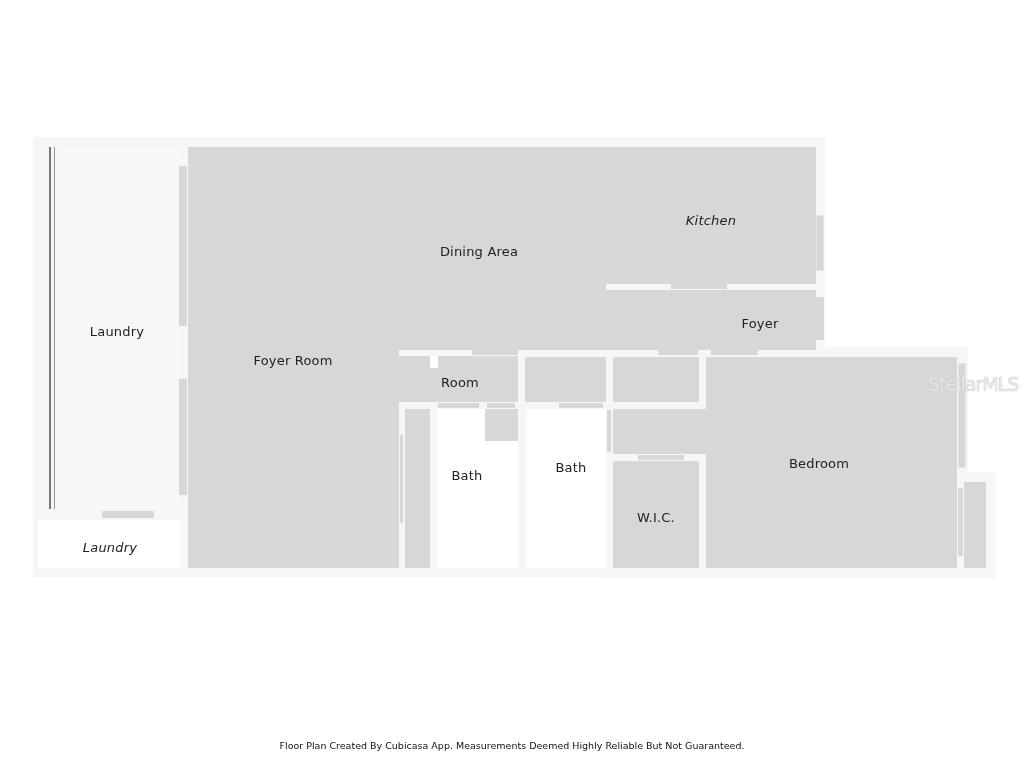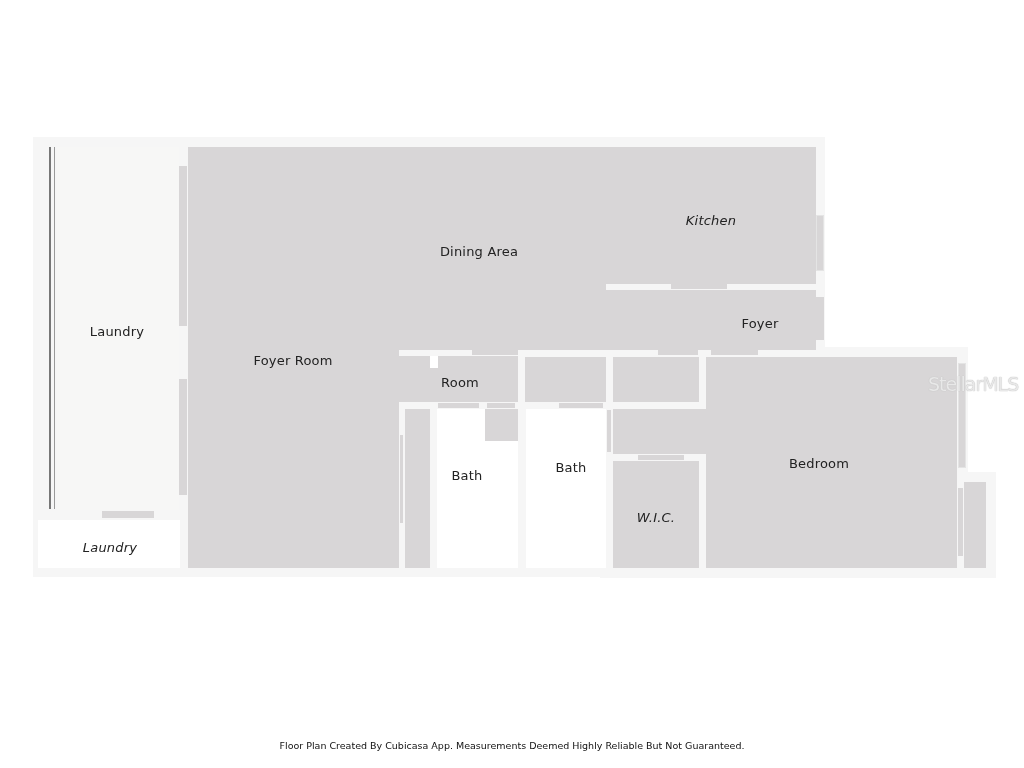--- a/index.html
+++ b/index.html
@@ -76,19 +76,19 @@
 
   <div class="label" style="left:117px;top:331px;">Laundry</div>
   <div class="label" style="left:110px;top:547px;font-style:italic;">Laundry</div>
   <div class="label" style="left:293px;top:360px;">Foyer Room</div>
   <div class="label" style="left:479px;top:251px;">Dining Area</div>
   <div class="label" style="left:711px;top:220px;font-style:italic;">Kitchen</div>
   <div class="label" style="left:712px;top:323px;margin-left:48px;">Foyer</div>
   <div class="label" style="left:460px;top:382px;">Room</div>
   <div class="label" style="left:467px;top:475px;">Bath</div>
   <div class="label" style="left:571px;top:467px;">Bath</div>
-  <div class="label" style="left:656px;top:517px;font-style:italic;">W.I.C.</div>
+  <div class="label" style="left:656px;top:517px;">W.I.C.</div>
   <div class="label" style="left:819px;top:463px;text-align:right;">Bedroom</div>
 </div>
 
 <div class="wm">StellarMLS</div>
 
 <div class="footer">Floor Plan Created By Cubicasa App. Measurements Deemed Highly Reliable But Not Guaranteed.</div>
 
 </body></html>

